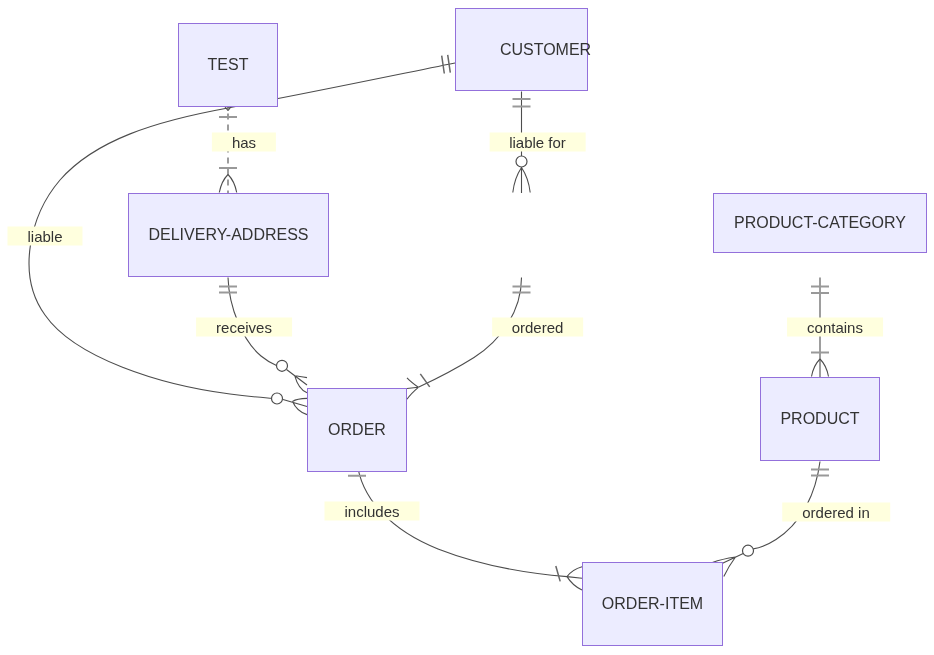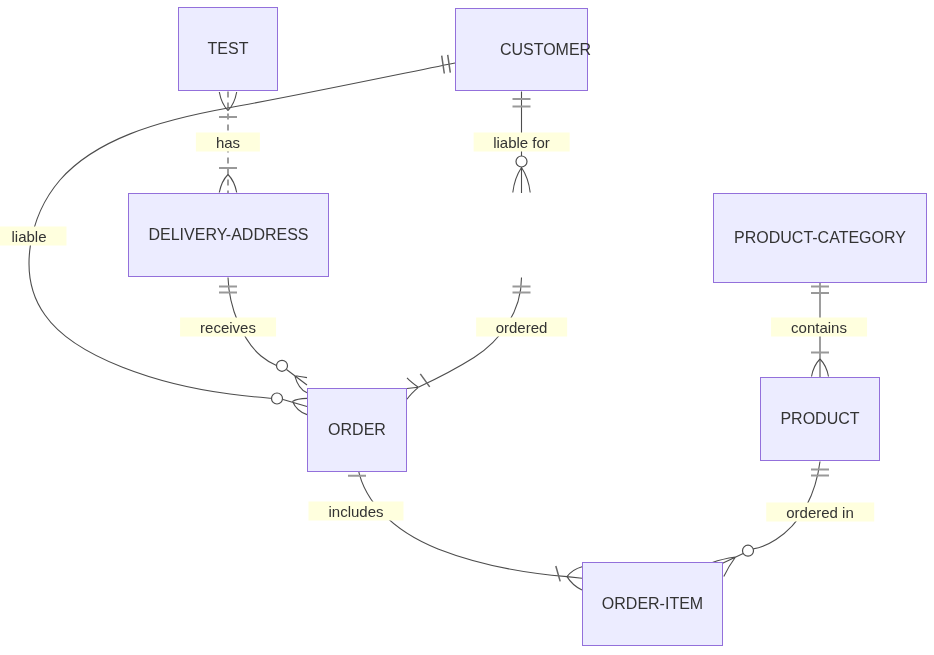--- a/index.html
+++ b/index.html
@@ -28,20 +28,21 @@
   }
   .rel-label{
     position:absolute;
     transform:translate(-50%,-50%);
     background:#ffffde;
     color:#333333;
     font-size:15px;
     line-height:19px;
     padding:0 20px;
     white-space:nowrap;
+    margin-left:16px;
   }
 </style>
 </head>
 <body>
 
 <div class="canvas">
 
   <svg width="934" height="655" viewBox="0 0 934 655">
 
     <g>
@@ -95,30 +96,30 @@
     </g>
 
     <g>
       <path class="rel-line" d="M820,461.5 C816,492 803,522 776,539.5 C768,544.7 760,547.8 753.2,548.9"></path>
       <path class="bar" d="M811,469.5 L829,469.5 M811,475.5 L829,475.5"></path>
       <circle class="circ" cx="748" cy="550.7" r="5.5"></circle>
       <path class="foot" d="M743.2,553.5 L721.5,563.8 M712.4,562.5 Q722,559 735.5,557 M723.8,576.5 Q728.5,566.5 735.5,557"></path>
     </g>
   </svg>
 
-  <div class="entity" style="left:178px;top:7px;width:100px;height:84px;">
+  <div class="entity" style="left:178px;top:23px;width:100px;height:84px;">
       <span>TEST</span>
     </div>
   <div class="entity" style="left:455px;top:8px;width:133px;height:83px;padding-left:48px;">
       <span>CUSTOMER</span>
     </div>
   <div class="entity" style="left:128px;top:193px;width:201px;height:84px;">
       <span>DELIVERY-ADDRESS</span>
     </div>
-  <div class="entity" style="left:713px;top:193px;width:214px;height:90px;">
+  <div class="entity" style="left:713px;top:193px;width:214px;height:60px;">
       <span>PRODUCT-CATEGORY</span>
     </div>
   <div class="entity" style="left:307px;top:388px;width:100px;height:84px;">
       <span>ORDER</span>
     </div>
   <div class="entity" style="left:760px;top:377px;width:120px;height:84px;justify-content:center;">
       <span>PRODUCT</span>
     </div>
   <div class="entity" style="left:582px;top:562px;width:141px;height:84px;">
       <span>ORDER-ITEM</span>

